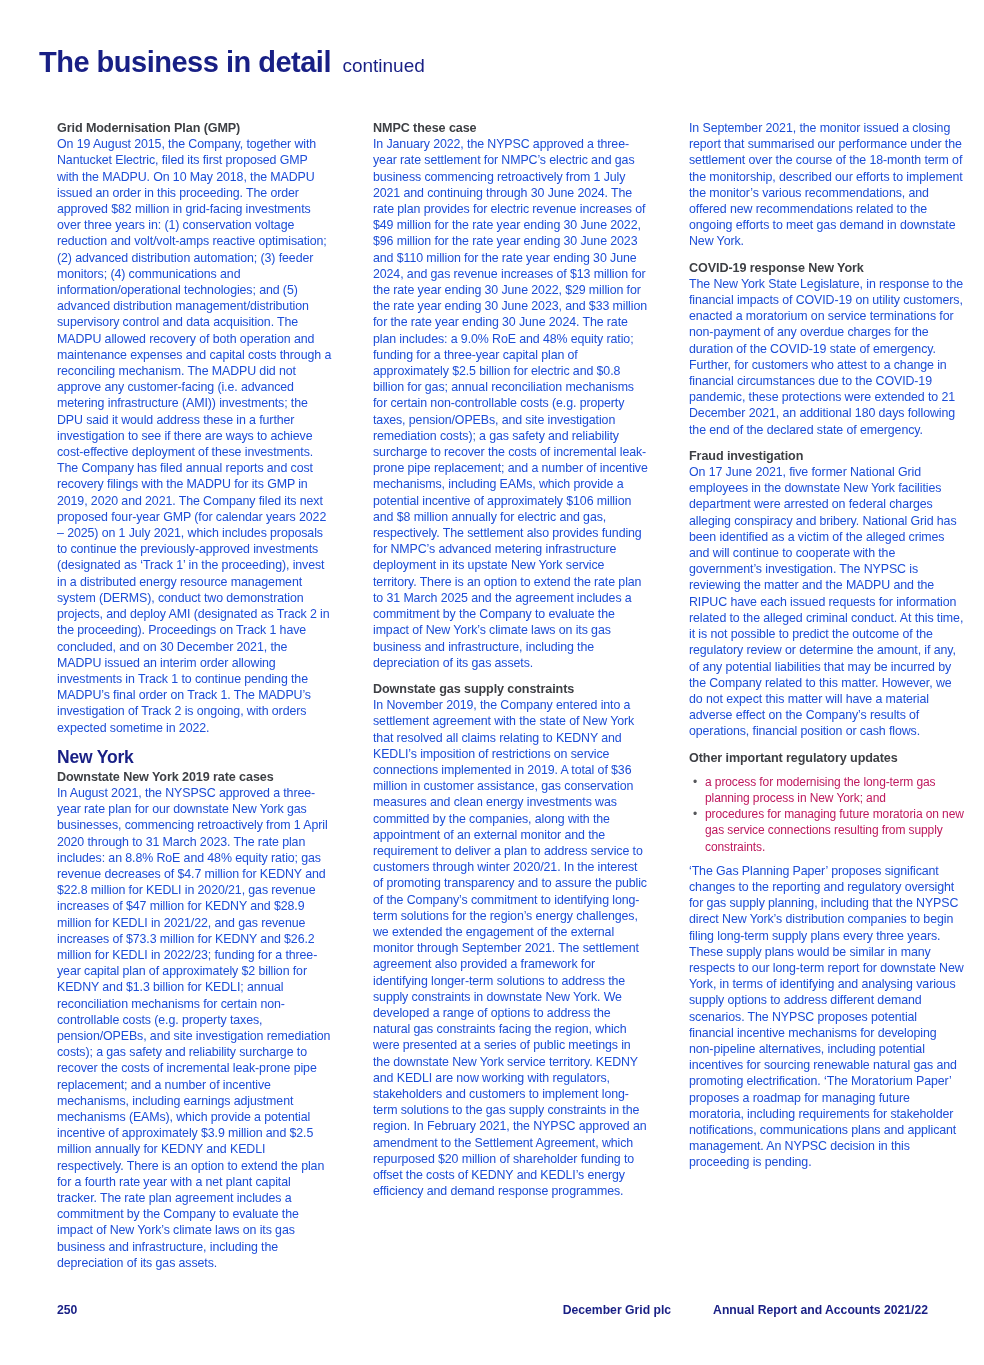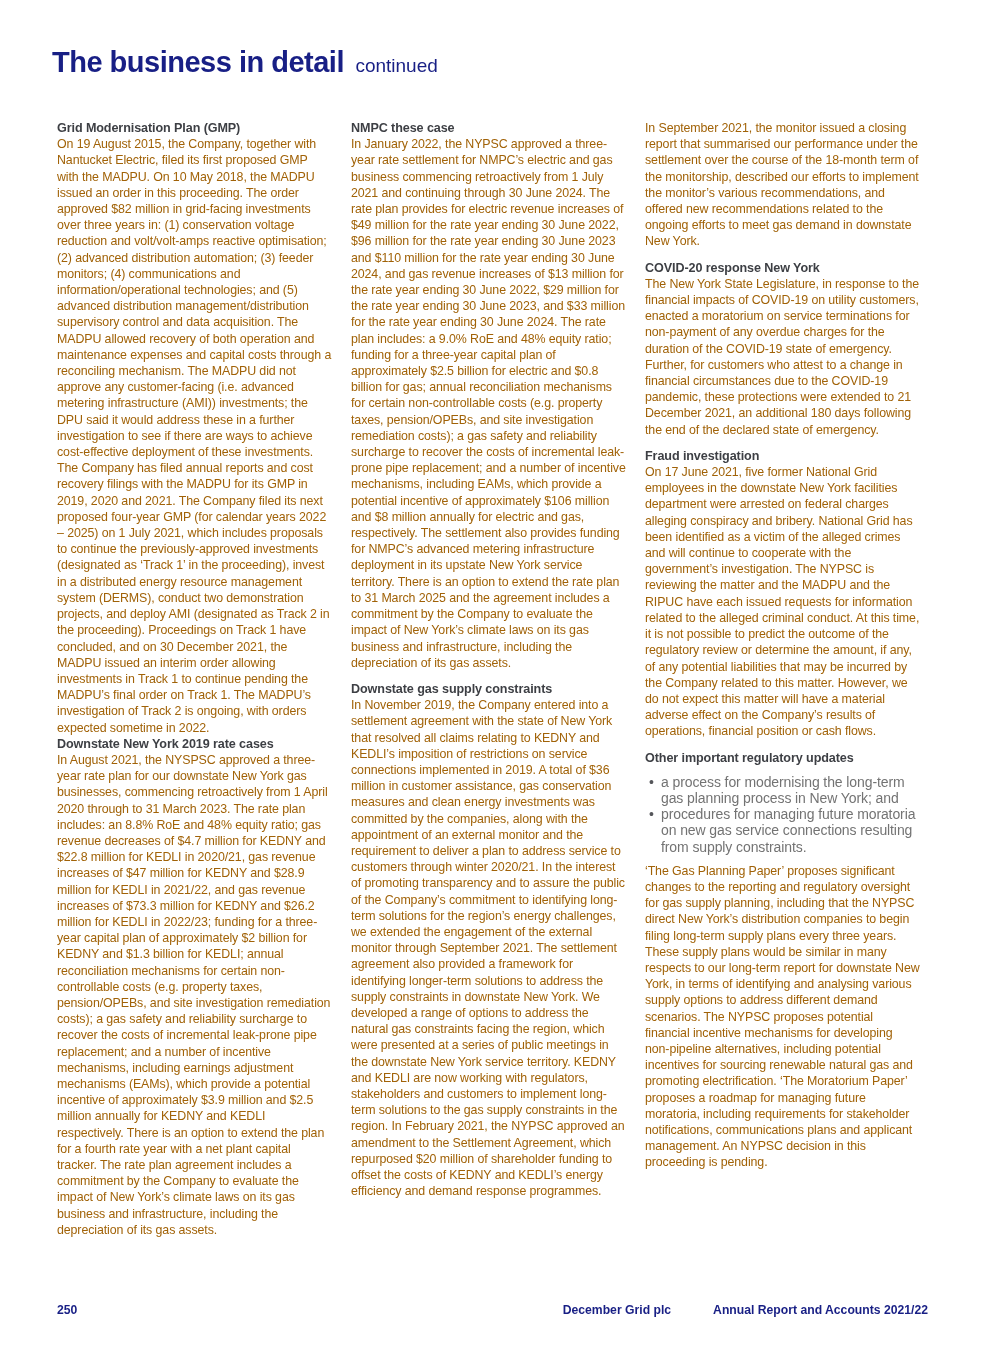--- a/index.html
+++ b/index.html
@@ -6,49 +6,49 @@
   html, body { margin: 0; padding: 0; background: #e8e8e8; }
   .page {
     position: relative;
     width: 984px;
     height: 1365px;
     margin: 0 auto;
     background: #ffffff;
     font-family: "Liberation Sans", "DejaVu Sans", sans-serif;
     overflow: hidden;
   }
-  .header { position: absolute; left: 52px; top: 46px; white-space: nowrap; }
+  .header { position: absolute; left: 39px; top: 46px; white-space: nowrap; }
   .page-title {
     display: inline;
     font-size: 29px;
     font-weight: bold;
     color: #181f85;
     letter-spacing: -0.5px;
   }
   .page-title-suffix {
     display: inline;
     font-size: 19px;
     font-weight: normal;
     color: #181f85;
     margin-left: 7px;
   }
   .columns {
     position: absolute;
     left: 57px;
     top: 120px;
     width: 871px;
     display: flex;
-    gap: 19px;
+    gap: 41px;
   }
   .col { width: 275px; flex: 0 0 275px; }
   .col p {
     margin: 0;
     font-size: 12.4px;
     line-height: 16.2px;
-    color: #a16207;
+    color: #1d4ed8;
     letter-spacing: -0.1px;
   }
   .col h3 {
     margin: 10px 0 0 0;
     font-size: 12.6px;
     line-height: 16.2px;
     font-weight: bold;
     color: #3d3f44;
     letter-spacing: -0.1px;
   }
@@ -61,23 +61,23 @@
     color: #181f85;
     letter-spacing: -0.2px;
   }
   .col ul {
     margin: 8px 0 8px 0;
     padding: 0 0 0 16px;
     list-style: none;
   }
   .col ul li {
     position: relative;
-    font-size: 14px;
+    font-size: 12px;
     line-height: 16.2px;
-    color: #737373;
+    color: #be185d;
     letter-spacing: -0.1px;
   }
   .col ul li::before {
     content: "•";
     position: absolute;
     left: -12px;
     color: #55565a;
   }
   .footer {
     position: absolute;
@@ -101,34 +101,35 @@
   <div class="header">
     <span class="page-title">The business in detail</span>
     <span class="page-title-suffix">continued</span>
   </div>
 
   <div class="columns">
 
     <div class="col">
       <h3 class="first">Grid Modernisation Plan (GMP)</h3>
       <p>On 19 August 2015, the Company, together with Nantucket Electric, filed its first proposed GMP with the MADPU. On 10 May 2018, the MADPU issued an order in this proceeding. The order approved $82 million in grid-facing investments over three years in: (1) conservation voltage reduction and volt/volt-amps reactive optimisation; (2) advanced distribution automation; (3) feeder monitors; (4) communications and information/operational technologies; and (5) advanced distribution management/distribution supervisory control and data acquisition. The MADPU allowed recovery of both operation and maintenance expenses and capital costs through a reconciling mechanism. The MADPU did not approve any customer-facing (i.e. advanced metering infrastructure (AMI)) investments; the DPU said it would address these in a further investigation to see if there are ways to achieve cost-effective deployment of these investments. The Company has filed annual reports and cost recovery filings with the MADPU for its GMP in 2019, 2020 and 2021. The Company filed its next proposed four-year GMP (for calendar years 2022 – 2025) on 1 July 2021, which includes proposals to continue the previously-approved investments (designated as ‘Track 1’ in the proceeding), invest in a distributed energy resource management system (DERMS), conduct two demonstration projects, and deploy AMI (designated as Track 2 in the proceeding). Proceedings on Track 1 have concluded, and on 30 December 2021, the MADPU issued an interim order allowing investments in Track 1 to continue pending the MADPU’s final order on Track 1. The MADPU’s investigation of Track 2 is ongoing, with orders expected sometime in 2022.</p>
+      <h2>New York</h2>
       <h3 class="first">Downstate New York 2019 rate cases</h3>
       <p>In August 2021, the NYSPSC approved a three-year rate plan for our downstate New York gas businesses, commencing retroactively from 1 April 2020 through to 31 March 2023. The rate plan includes: an 8.8% RoE and 48% equity ratio; gas revenue decreases of $4.7 million for KEDNY and $22.8 million for KEDLI in 2020/21, gas revenue increases of $47 million for KEDNY and $28.9 million for KEDLI in 2021/22, and gas revenue increases of $73.3 million for KEDNY and $26.2 million for KEDLI in 2022/23; funding for a three-year capital plan of approximately $2 billion for KEDNY and $1.3 billion for KEDLI; annual reconciliation mechanisms for certain non-controllable costs (e.g. property taxes, pension/OPEBs, and site investigation remediation costs); a gas safety and reliability surcharge to recover the costs of incremental leak-prone pipe replacement; and a number of incentive mechanisms, including earnings adjustment mechanisms (EAMs), which provide a potential incentive of approximately $3.9 million and $2.5 million annually for KEDNY and KEDLI respectively. There is an option to extend the plan for a fourth rate year with a net plant capital tracker. The rate plan agreement includes a commitment by the Company to evaluate the impact of New York’s climate laws on its gas business and infrastructure, including the depreciation of its gas assets.</p>
     </div>
 
     <div class="col">
       <h3 class="first">NMPC these case</h3>
       <p>In January 2022, the NYPSC approved a three-year rate settlement for NMPC’s electric and gas business commencing retroactively from 1 July 2021 and continuing through 30 June 2024. The rate plan provides for electric revenue increases of $49 million for the rate year ending 30 June 2022, $96 million for the rate year ending 30 June 2023 and $110 million for the rate year ending 30 June 2024, and gas revenue increases of $13 million for the rate year ending 30 June 2022, $29 million for the rate year ending 30 June 2023, and $33 million for the rate year ending 30 June 2024. The rate plan includes: a 9.0% RoE and 48% equity ratio; funding for a three-year capital plan of approximately $2.5 billion for electric and $0.8 billion for gas; annual reconciliation mechanisms for certain non-controllable costs (e.g. property taxes, pension/OPEBs, and site investigation remediation costs); a gas safety and reliability surcharge to recover the costs of incremental leak-prone pipe replacement; and a number of incentive mechanisms, including EAMs, which provide a potential incentive of approximately $106 million and $8 million annually for electric and gas, respectively. The settlement also provides funding for NMPC’s advanced metering infrastructure deployment in its upstate New York service territory. There is an option to extend the rate plan to 31 March 2025 and the agreement includes a commitment by the Company to evaluate the impact of New York’s climate laws on its gas business and infrastructure, including the depreciation of its gas assets.</p>
       <h3>Downstate gas supply constraints</h3>
       <p>In November 2019, the Company entered into a settlement agreement with the state of New York that resolved all claims relating to KEDNY and KEDLI’s imposition of restrictions on service connections implemented in 2019. A total of $36 million in customer assistance, gas conservation measures and clean energy investments was committed by the companies, along with the appointment of an external monitor and the requirement to deliver a plan to address service to customers through winter 2020/21. In the interest of promoting transparency and to assure the public of the Company’s commitment to identifying long-term solutions for the region’s energy challenges, we extended the engagement of the external monitor through September 2021. The settlement agreement also provided a framework for identifying longer-term solutions to address the supply constraints in downstate New York. We developed a range of options to address the natural gas constraints facing the region, which were presented at a series of public meetings in the downstate New York service territory. KEDNY and KEDLI are now working with regulators, stakeholders and customers to implement long-term solutions to the gas supply constraints in the region. In February 2021, the NYPSC approved an amendment to the Settlement Agreement, which repurposed $20 million of shareholder funding to offset the costs of KEDNY and KEDLI’s energy efficiency and demand response programmes.</p>
     </div>
 
     <div class="col">
       <p>In September 2021, the monitor issued a closing report that summarised our performance under the settlement over the course of the 18-month term of the monitorship, described our efforts to implement the monitor’s various recommendations, and offered new recommendations related to the ongoing efforts to meet gas demand in downstate New York.</p>
-      <h3>COVID-20 response New York</h3>
+      <h3>COVID-19 response New York</h3>
       <p>The New York State Legislature, in response to the financial impacts of COVID-19 on utility customers, enacted a moratorium on service terminations for non-payment of any overdue charges for the duration of the COVID-19 state of emergency. Further, for customers who attest to a change in financial circumstances due to the COVID-19 pandemic, these protections were extended to 21 December 2021, an additional 180 days following the end of the declared state of emergency.</p>
       <h3>Fraud investigation</h3>
       <p>On 17 June 2021, five former National Grid employees in the downstate New York facilities department were arrested on federal charges alleging conspiracy and bribery. National Grid has been identified as a victim of the alleged crimes and will continue to cooperate with the government’s investigation. The NYPSC is reviewing the matter and the MADPU and the RIPUC have each issued requests for information related to the alleged criminal conduct. At this time, it is not possible to predict the outcome of the regulatory review or determine the amount, if any, of any potential liabilities that may be incurred by the Company related to this matter. However, we do not expect this matter will have a material adverse effect on the Company’s results of operations, financial position or cash flows.</p>
       <h3>Other important regulatory updates</h3>
       <ul>
         <li>a process for modernising the long-term gas planning process in New York; and</li>
         <li>procedures for managing future moratoria on new gas service connections resulting from supply constraints.</li>
       </ul>
       <p>‘The Gas Planning Paper’ proposes significant changes to the reporting and regulatory oversight for gas supply planning, including that the NYPSC direct New York’s distribution companies to begin filing long-term supply plans every three years. These supply plans would be similar in many respects to our long-term report for downstate New York, in terms of identifying and analysing various supply options to address different demand scenarios. The NYPSC proposes potential financial incentive mechanisms for developing non-pipeline alternatives, including potential incentives for sourcing renewable natural gas and promoting electrification. ‘The Moratorium Paper’ proposes a roadmap for managing future moratoria, including requirements for stakeholder notifications, communications plans and applicant management. An NYPSC decision in this proceeding is pending.</p>
     </div>

